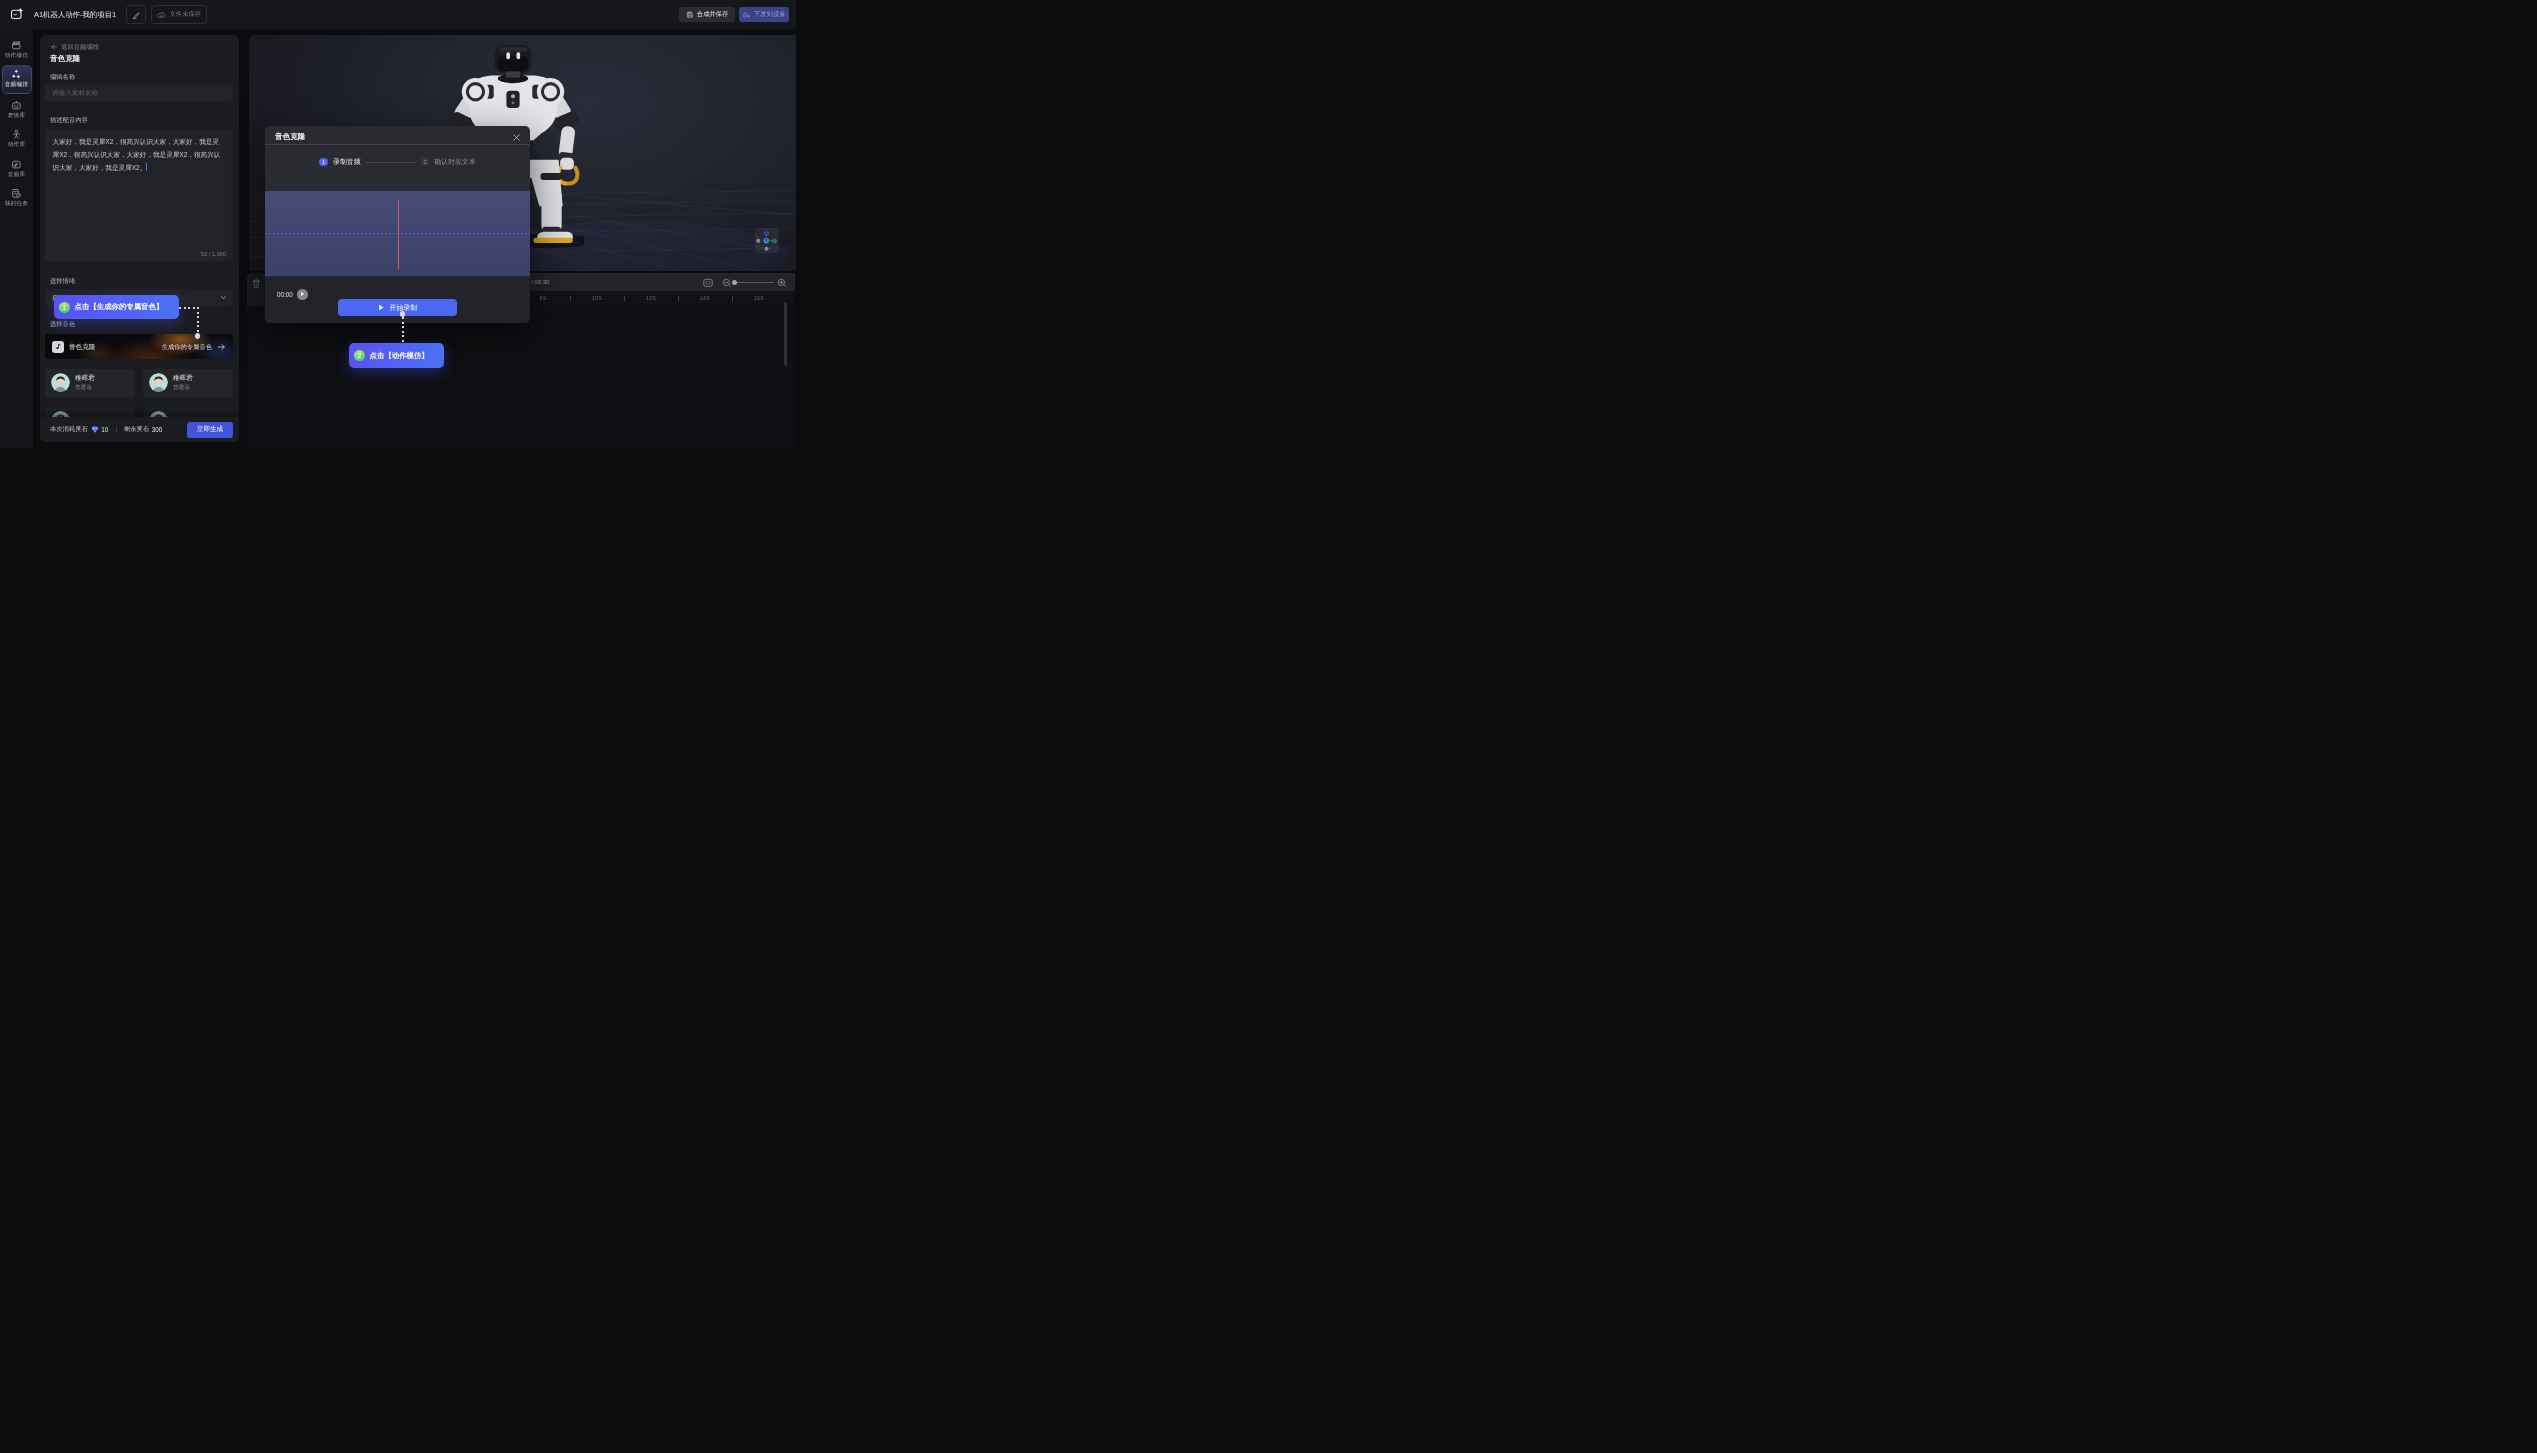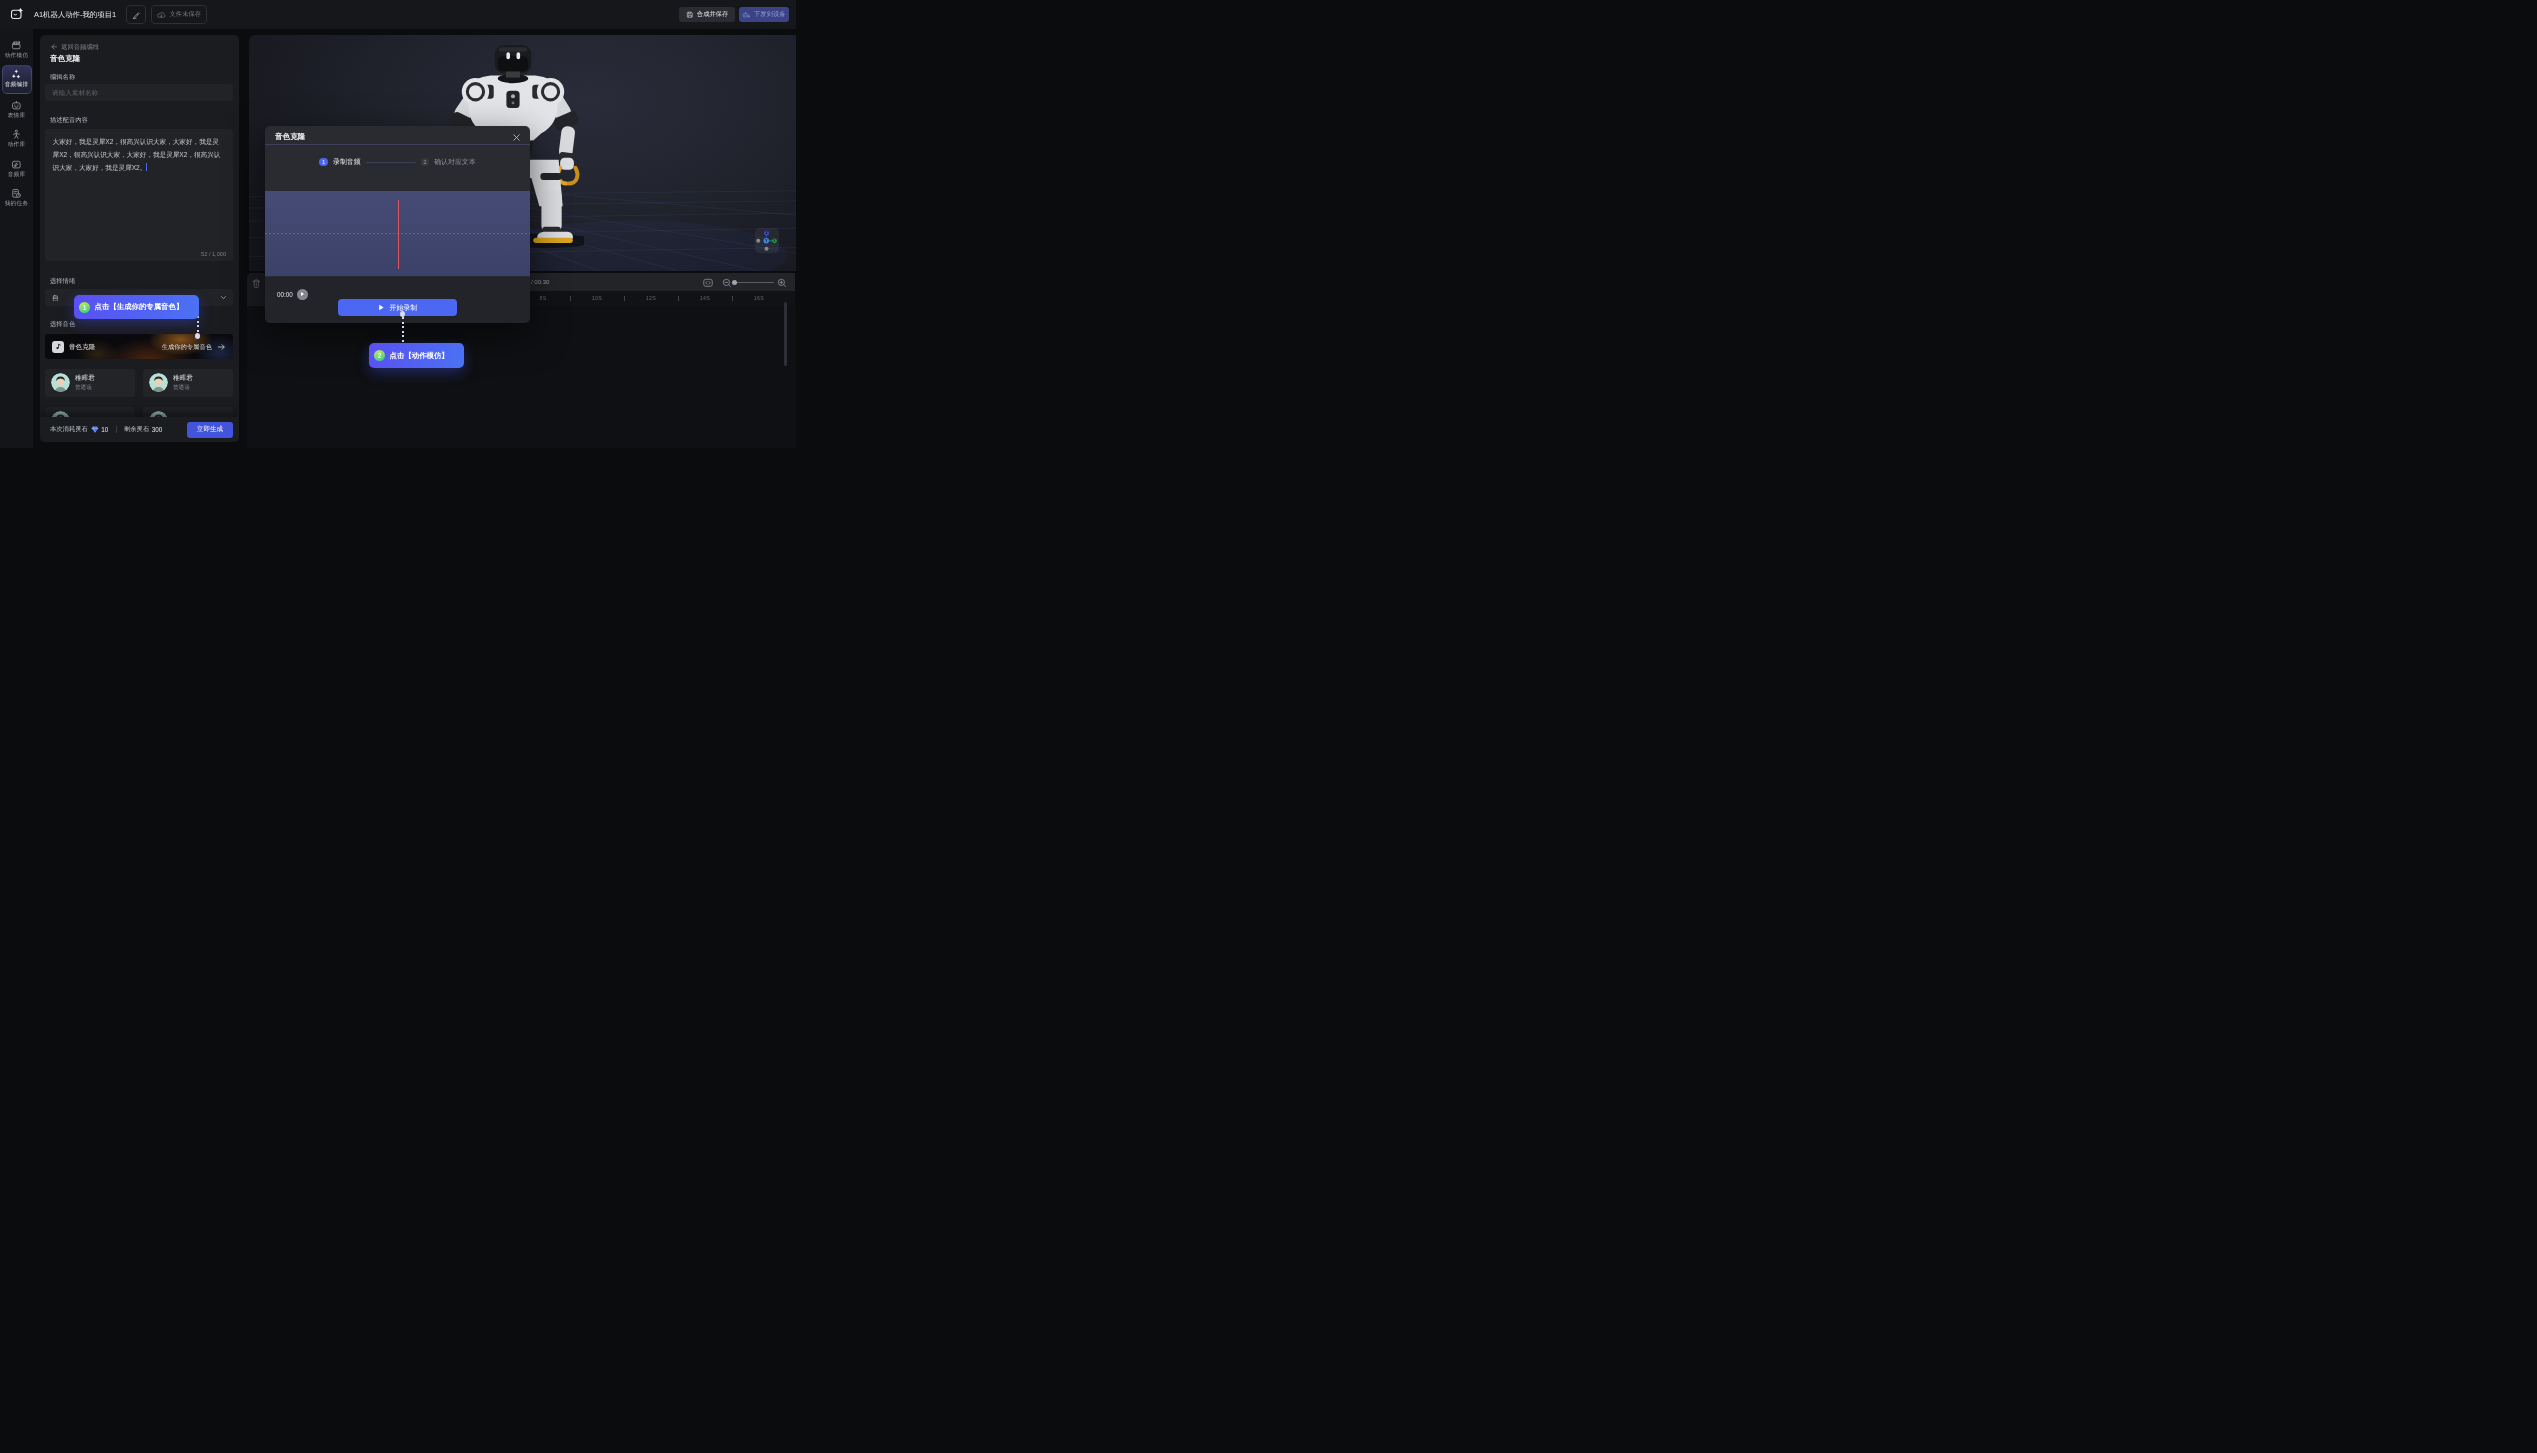--- a/index.html
+++ b/index.html
@@ -102,21 +102,21 @@
       background:repeating-linear-gradient(90deg,#4d5ff0 0 2px, rgba(77,95,240,0) 2px 4px);}
   #playhead{position:absolute;left:133px;top:8.6px;width:1px;height:69px;background:#df5661;}
   #modal-footer{position:absolute;left:0;top:151px;width:265px;height:46px;background:#232429;border-radius:0 0 5px 5px;}
   #rec-time{position:absolute;left:12px;top:13.7px;font-size:6.3px;color:#e3e5e9;}
   #preview-play{position:absolute;left:32px;top:12px;width:10.7px;height:10.7px;border-radius:50%;background:#84878e;cursor:pointer;}
   #preview-play i{position:absolute;left:4px;top:3px;width:0;height:0;border-left:3.6px solid #fff;border-top:2.3px solid transparent;border-bottom:2.3px solid transparent;}
   #record-btn{position:absolute;left:73px;top:22px;width:119px;height:17px;border-radius:4px;background:#4c68f2;display:flex;align-items:center;justify-content:center;gap:5px;color:#fff;font-size:6.9px;cursor:pointer;}
 
   
   .guide-tip{position:absolute;z-index:30;border-radius:5px;display:flex;align-items:center;padding-left:5px;
-      background:linear-gradient(100deg,#5a50f2 0%,#4a72f4 100%);box-shadow:0 5px 13px rgba(64,78,230,.38);cursor:pointer;margin-left:20px;}
+      background:linear-gradient(100deg,#5a50f2 0%,#4a72f4 100%);box-shadow:0 5px 13px rgba(64,78,230,.38);cursor:pointer;}
   #guide-tip-1{left:54px;top:295px;width:125px;height:24px;}
   #guide-tip-2{left:349px;top:343px;width:95px;height:25px;}
   .guide-badge{width:11px;height:11px;border-radius:50%;background:linear-gradient(160deg,#cdeb4e 0%,#2bcd8c 100%);color:#fff;font-size:6.6px;font-weight:700;line-height:11px;text-align:center;flex:0 0 auto;}
   .guide-text{margin-left:4.6px;color:#fff;font-size:7.4px;font-weight:700;white-space:nowrap;}
   .dots-v{position:absolute;width:1.5px;z-index:25;background:repeating-linear-gradient(180deg,#d5d8f4 0 2px, transparent 2px 4.6px);}
   .dots-h{position:absolute;height:1.5px;z-index:25;background:repeating-linear-gradient(90deg,#d5d8f4 0 2px, transparent 2px 4.6px);}
   .dot-oval{position:absolute;width:5px;height:6px;border-radius:50%;background:#d9dcf6;z-index:26;}
 </style>
 </head>
 <body>

